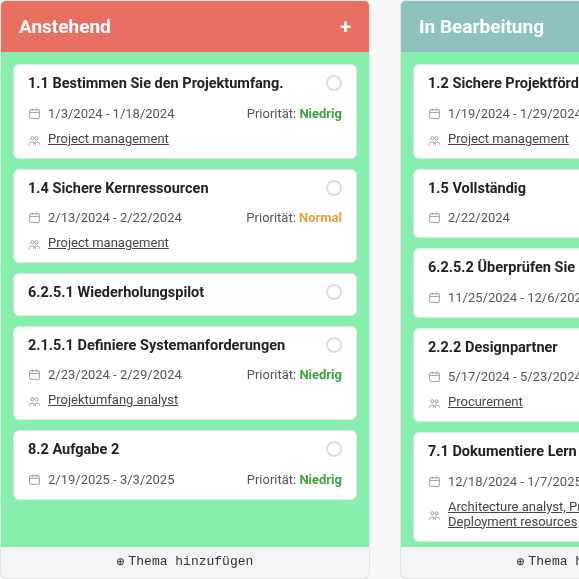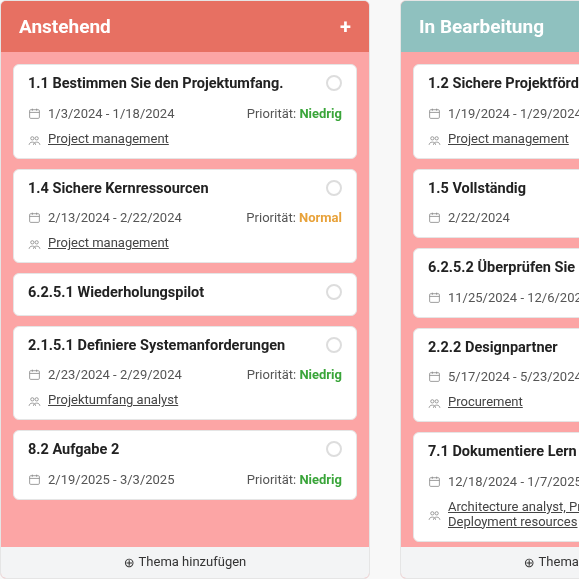--- a/index.html
+++ b/index.html
@@ -14,21 +14,21 @@
   .board {
     display: flex;
     gap: 30px;
     padding: 0;
     position: absolute;
     left: 0;
     top: 0;
   }
   .column {
     width: 370px;
-    background: #fca5a5;
+    background: #86efac;
     border: 1px solid #e5e5e5;
     border-radius: 6px;
     display: flex;
     flex-direction: column;
     flex-shrink: 0;
     overflow: hidden;
     height: 579px;
     position: relative;
   }
   .col-header {
@@ -127,20 +127,21 @@
     text-align: center;
     font-size: 13px;
     color: #333;
     padding: 6px 0 8px 0;
     background: #f3f4f5;
     position: absolute;
     bottom: 0;
     left: 0;
     right: 0;
     border-top: 1px solid rgba(0,0,0,0);
+    font-family: Liberation Mono, monospace;
   }
   .col-footer .circ-plus {
     display: inline-block;
     vertical-align: -1px;
     margin-right: 4px;
   }
 </style>
 </head>
 <body>
 

